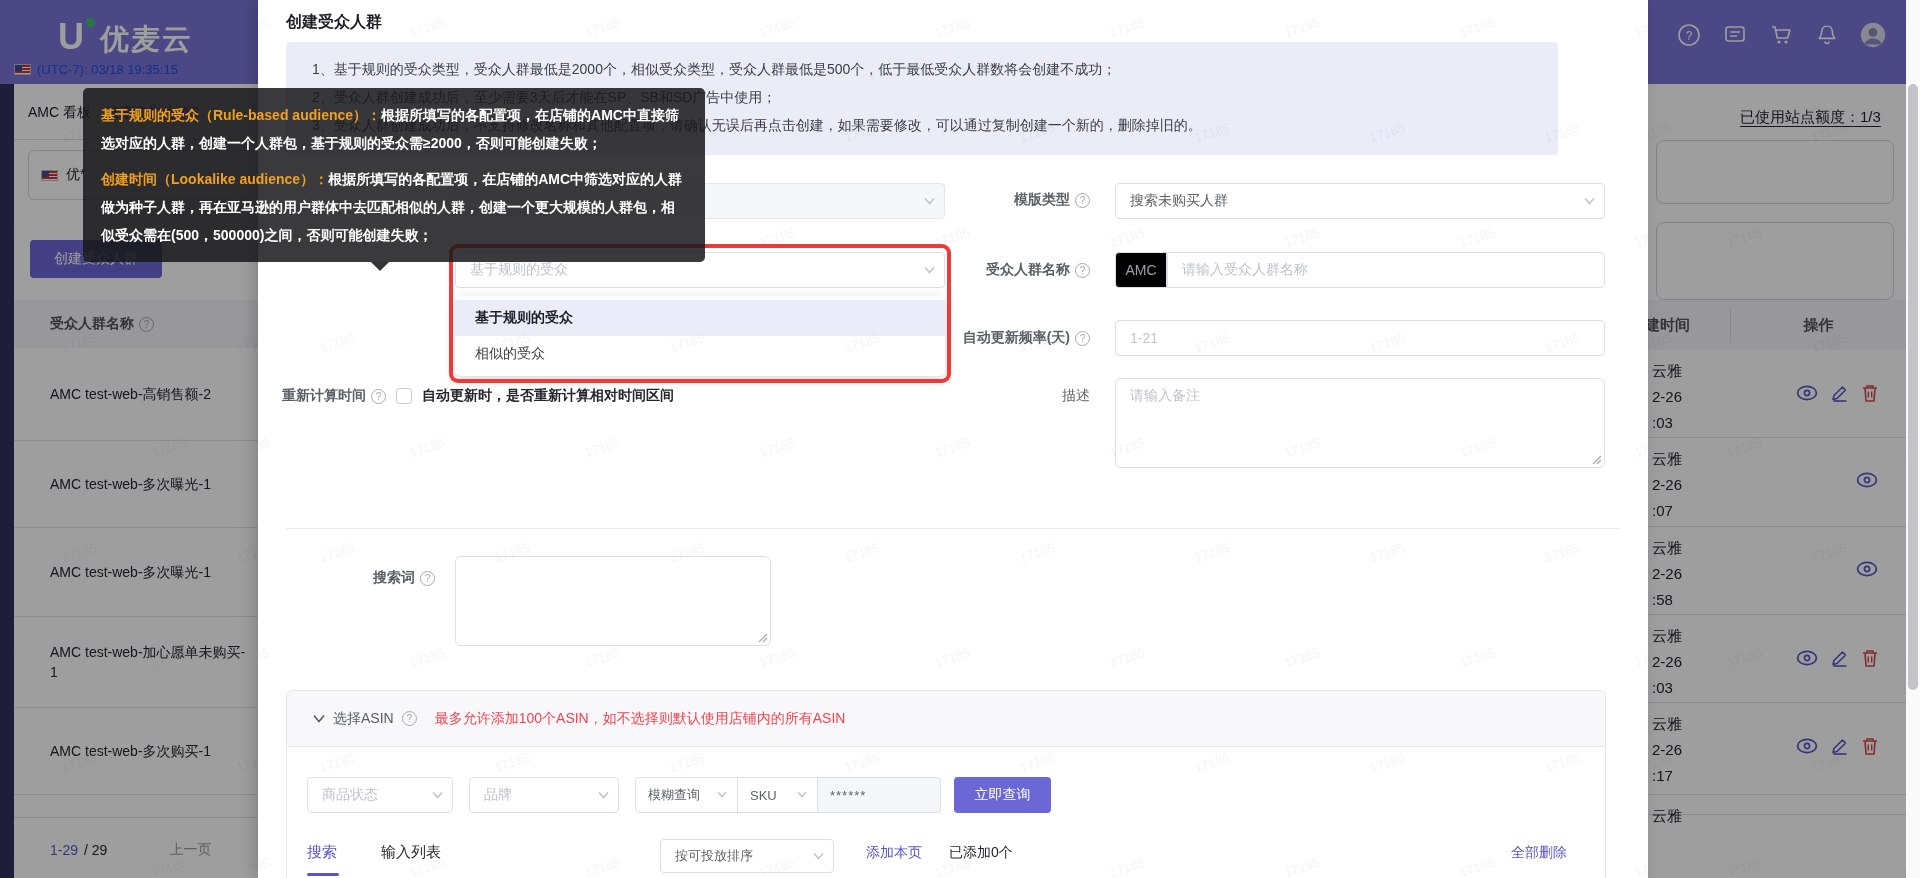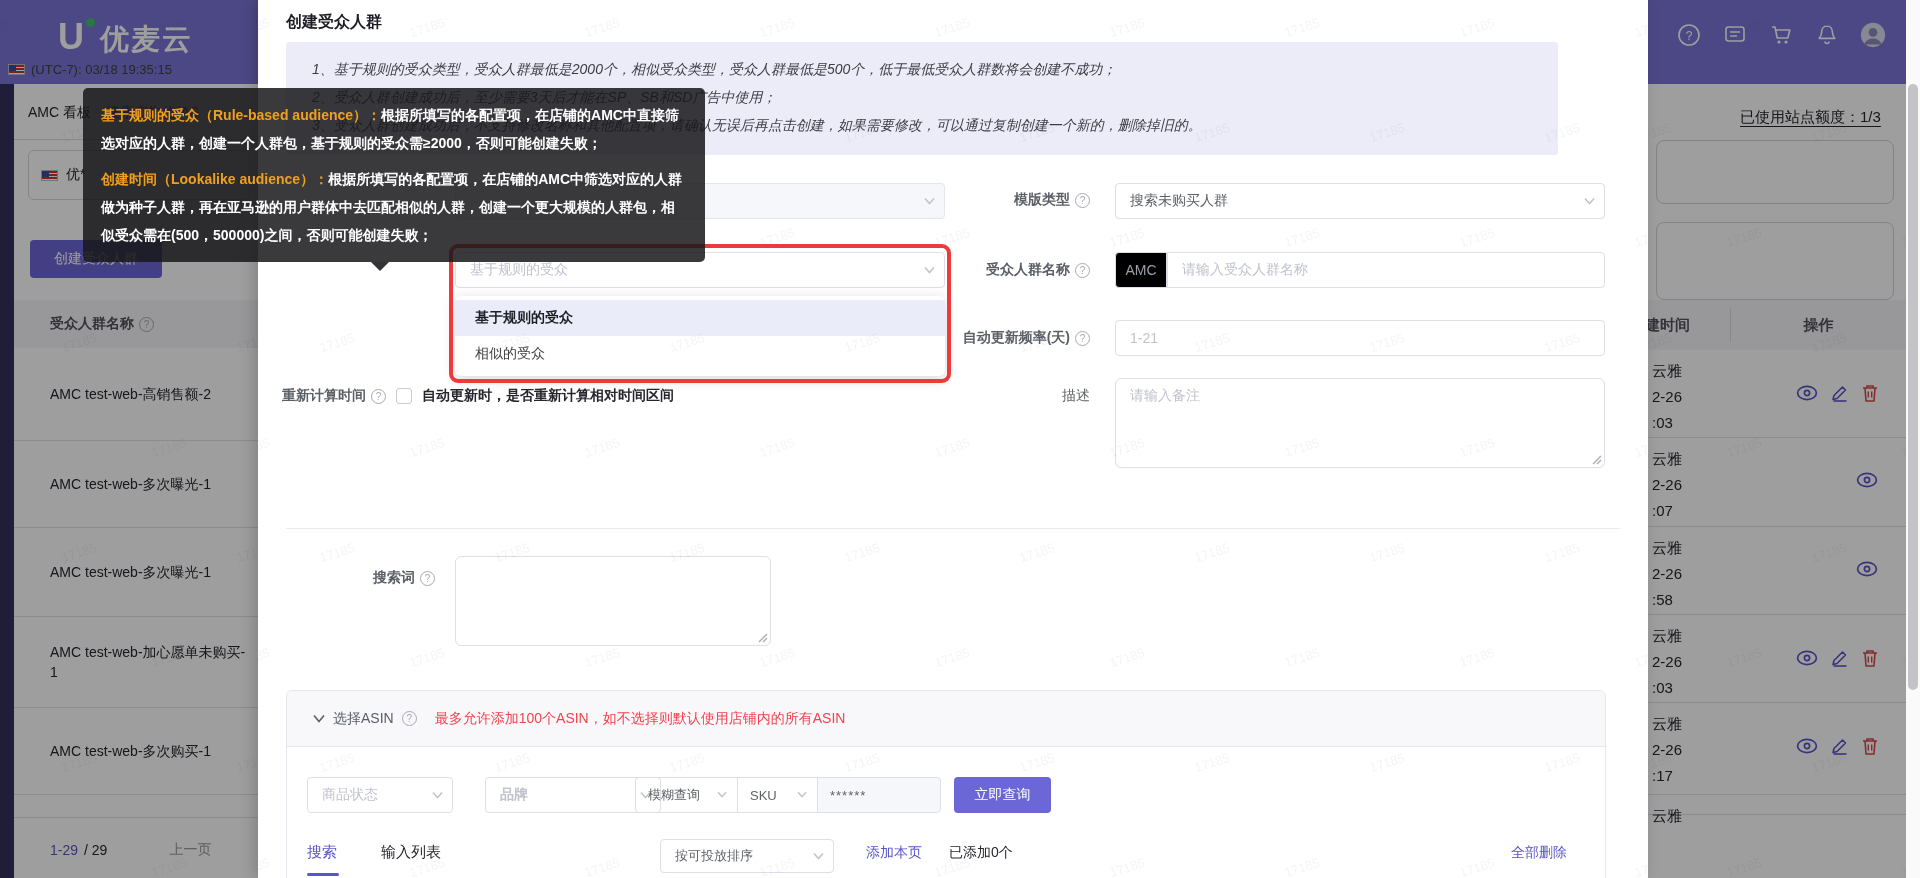--- a/index.html
+++ b/index.html
@@ -8,21 +8,21 @@
   #app { position:relative; width:1920px; height:878px; background:#fff; overflow:hidden; }
   .abs { position:absolute; }
 
   
   #bg { position:absolute; inset:0; z-index:1; }
   .hdr { left:0; top:0; width:1906px; height:84px; background:#7b74d8; }
   .sidebar { left:0; top:84px; width:14px; height:794px; background:#332f5c; }
   .logo-mark { left:58px; top:16px; color:#fff; font-size:36px; font-weight:bold; }
   .logo-dot { left:86px; top:18px; width:9px; height:9px; border-radius:50%; background:#3ec06d; }
   .logo-text { left:100px; top:20px; color:#fff; font-size:29px; font-weight:bold; letter-spacing:2px; }
-  .hdr-time { left:8px; top:62px; color:#404040; font-size:13px; display:flex; gap:6px; align-items:center; }
+  .hdr-time { left:14px; top:62px; color:#1d4ed8; font-size:13px; display:flex; gap:6px; align-items:center; }
   .flag { width:17px; height:11px; position:relative; background:repeating-linear-gradient(#c33 0 1.6px,#fff 1.6px 3.2px); border:0.5px solid #bbb; display:inline-block; }
   .flag:before { content:""; position:absolute; left:0; top:0; width:7px; height:6px; background:#3c4ba0; }
   .hdr-icons { right:34px; top:22px; display:flex; gap:20px; align-items:center; }
   .hicon { width:26px; height:26px; display:flex; align-items:center; justify-content:center; }
   .quota { left:1740px; top:108px; width:155px; color:#26262e; font-size:15px; text-decoration:underline; text-underline-offset:4px; }
 
   .tab1 { left:28px; top:104px; font-size:14px; color:#26262e; }
   .tab2 { left:106px; top:104px; font-size:14px; color:#6d28d9; }
   .tabline { left:14px; top:139px; width:244px; height:1px; background:#dcdce2; }
   .shopcard { left:28px; top:150px; width:222px; height:50px; background:#fff; border:1px solid #d6d6de; border-radius:6px; display:flex; align-items:center; gap:8px; padding-left:12px; font-size:14px; color:#26262e; }
@@ -52,21 +52,21 @@
 
   
   #overlay { position:absolute; left:0; top:0; width:1906px; height:878px; background:rgba(0,0,0,0.38); z-index:10; }
   #scrollbar { position:absolute; left:1906px; top:0; width:14px; height:878px; background:#fafafa; z-index:12; }
   #scroll-thumb { position:absolute; left:2px; top:84px; width:10px; height:606px; border-radius:6px; background:#c4c4c8; }
 
   
   #modal { position:absolute; left:258px; top:0; width:1390px; height:878px; background:#fff; z-index:20; box-shadow:-4px 0 14px rgba(0,0,0,0.18); }
   .m-title { left:28px; top:12px; font-size:16px; font-weight:bold; color:#1d1d24; }
   .notice { left:28px; top:42px; width:1272px; height:113px; background:#ebecf8; border-radius:4px; padding:13px 26px; color:#3c3c44; font-size:14px; }
-  .notice p { line-height:28px; white-space:nowrap; overflow:hidden;font-style:italic; }
+  .notice p { line-height:28px; white-space:nowrap; overflow:hidden; }
 
   .lbl { font-size:14px; color:#5b5f66; font-weight:bold; display:flex; justify-content:flex-end; align-items:center; gap:5px; }
   .qicon { width:15px; height:15px; border:1px solid #a6a9b5; border-radius:50%; color:#a6a9b5; font-size:10px; font-weight:normal; display:inline-flex; align-items:center; justify-content:center; flex:none; }
   .sel, .inp { background:#fff; border:1px solid #dcdfe6; border-radius:4px; display:flex; align-items:center; padding:0 30px 0 14px; font-size:14px; color:#5f6368; position:absolute; }
   .sel.ph, .inp.ph { color:#c0c2cc; }
   .sel.disabled { background:#f5f7fa; border-color:#e3e6ec; }
   .chev { position:absolute; right:10px; top:50%; margin-top:-4px; width:10px; height:10px; }
   .chev svg { display:block; }
 
   .dropdown { left:197px; top:296px; width:490px; background:#fff; border-radius:6px; box-shadow:0 3px 14px rgba(0,0,0,0.16); padding:4px 0; z-index:25; }
@@ -522,21 +522,21 @@
       </div>
 
       <div class="sel ph" style="left:20px; top:86px; width:146px; height:36px;">
         <span>商品状态</span>
         <span class="chev">
             <svg width="11" height="8" viewBox="0 0 11 8">
               <path d="M1 1.5l4.5 5L10 1.5" fill="none" stroke="#c0c4cc" stroke-width="1.6"></path>
             </svg>
           </span>
       </div>
-      <div class="sel ph" style="left:198px; top:86px; width:176px; height:36px;font-weight:bold;">
+      <div class="sel ph" style="left:182px; top:86px; width:150px; height:36px;">
         <span>品牌</span>
         <span class="chev">
             <svg width="11" height="8" viewBox="0 0 11 8">
               <path d="M1 1.5l4.5 5L10 1.5" fill="none" stroke="#c0c4cc" stroke-width="1.6"></path>
             </svg>
           </span>
       </div>
 
       <div class="grp-seg" style="left:348px; top:86px; width:103px; height:36px; border-radius:4px 0 0 4px; position:absolute;">
         <span>模糊查询</span>

